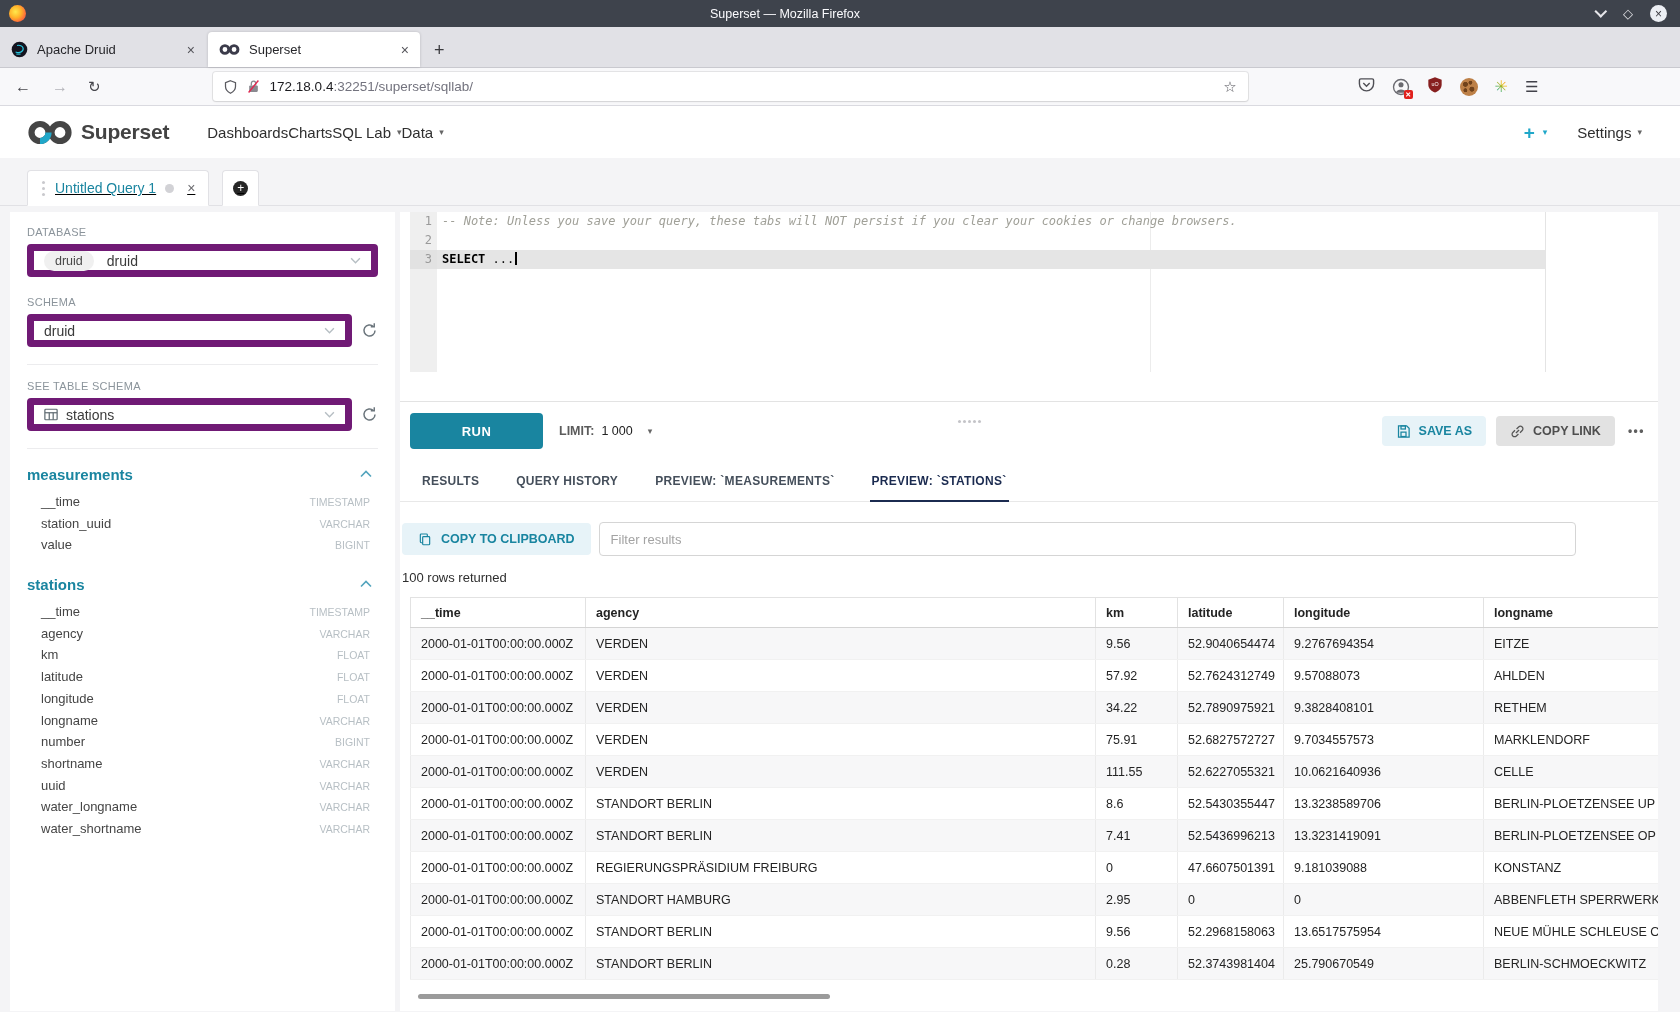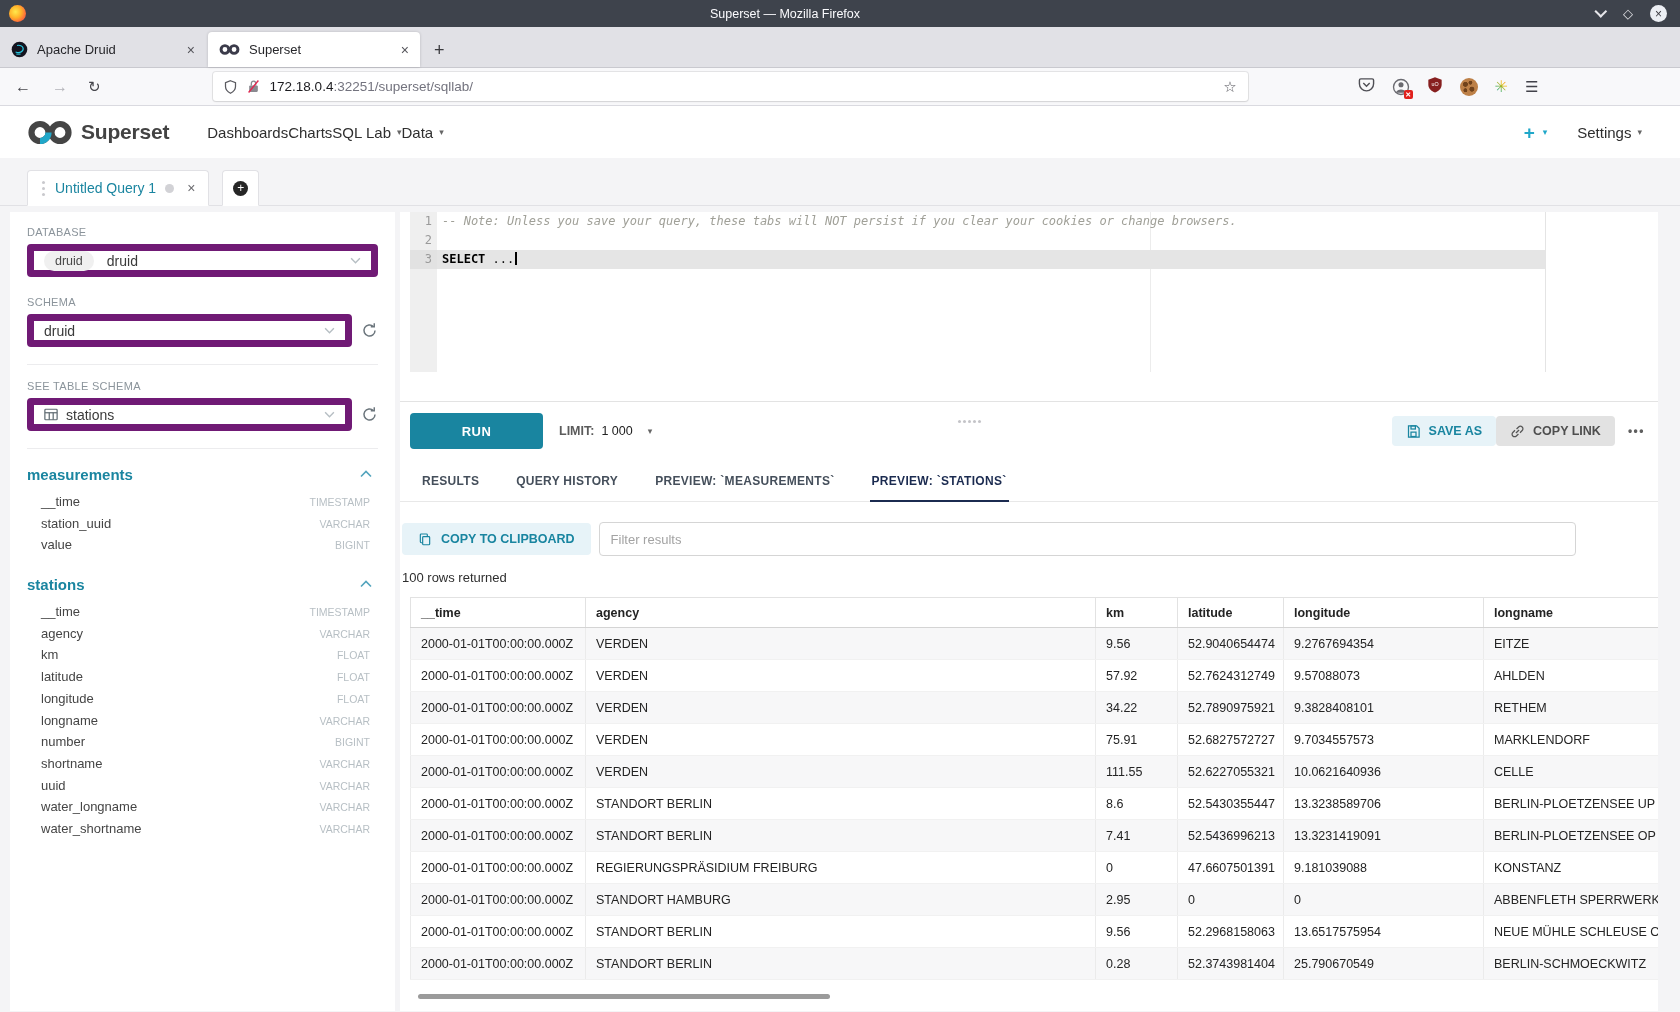--- a/index.html
+++ b/index.html
@@ -60,21 +60,21 @@
   .navitems{display:flex;margin-left:38px;font-size:15px;color:#2f2f2f;align-items:center;}
   .navitem{display:flex;align-items:center;gap:6px;}
   .navcaret{font-size:9px;color:#666;}
   .nav-right{margin-left:auto;display:flex;align-items:center;gap:8px;padding-right:38px;}
   .plusbtn{color:#20a7c9;font-size:19px;font-weight:bold;line-height:1;}
   .pluscaret{font-size:9px;color:#20a7c9;margin-right:22px;}
   .settings{font-size:15px;color:#2e2e2e;display:flex;align-items:center;gap:6px;}
 
   
   .workspace{height:854px;background:#f4f4f6;}
-  .qtabstrip{margin-top:0;padding-top:12px;}
+  .qtabstrip{margin-top:0;padding-top:12px;text-decoration:underline;}
   .qtabrow{height:36px;border-bottom:1px solid #e1e1e5;display:flex;align-items:flex-end;padding-left:27px;}
   .qtab{height:36px;margin-bottom:-1px;background:#fff;border:1px solid #e1e1e5;border-bottom:1px solid #fff;
     border-radius:4px 4px 0 0;display:flex;align-items:center;padding:0 13px;gap:9px;}
   .vdots{width:3px;height:3px;border-radius:50%;background:#c9c9cd;margin:0 1px;
     box-shadow:0 -6px 0 #c9c9cd,0 6px 0 #c9c9cd;}
   .qtitle{color:#1a85a0;font-size:14px;}
   .qdot{width:9px;height:9px;border-radius:50%;background:#d2d2d6;}
   .qclose{color:#6b6b6f;font-size:14px;margin-left:4px;}
   .qtab.add{margin-left:13px;width:37px;justify-content:center;padding:0;}
   .pluscirc{width:15px;height:15px;border-radius:50%;background:#262626;color:#fff;font-size:12px;
@@ -122,21 +122,21 @@
   .run{width:133px;height:36px;background:var(--accent,#1985a0);color:#fff;font-weight:bold;font-size:13px;
     border-radius:4px;display:flex;align-items:center;justify-content:center;letter-spacing:.4px;}
   .limitwrap{margin-left:16px;display:flex;align-items:center;font-size:12.5px;}
   .limitlbl{color:#5b5b5b;font-weight:bold;}
   .limitval{color:#222;margin-left:7px;}
   .limitcaret{font-size:9px;color:#666;margin-left:15px;}
   .tspacer{flex:1;}
   .saveas{height:30px;padding:0 14px;background:#e7f3f8;border-radius:4px;color:#1985a0;font-weight:bold;
     font-size:12.5px;display:flex;align-items:center;gap:8px;}
   .copylink{height:30px;padding:0 14px;background:#e2e2e2;border-radius:4px;color:#4e4e4e;font-weight:bold;
-    font-size:12.5px;display:flex;align-items:center;gap:8px;margin-left:0;}
+    font-size:12.5px;display:flex;align-items:center;gap:8px;margin-left:10px;}
   .morebtn{margin-left:13px;color:#5f5f5f;font-weight:bold;letter-spacing:1.5px;font-size:12px;}
   .hdots{position:absolute;left:568px;top:18px;width:3px;height:3px;border-radius:50%;background:#c4c4c8;
     box-shadow:-10px 0 0 #c4c4c8,-5px 0 0 #c4c4c8,5px 0 0 #c4c4c8,10px 0 0 #c4c4c8;}
 
   
   .rtabs{height:42px;display:flex;align-items:flex-end;padding-left:20px;border-bottom:1px solid #e8e8e8;}
   .rtab{font-size:12px;font-weight:bold;color:#454f5b;letter-spacing:.3px;padding:0 2px 13px;margin-right:33px;position:relative;}
   .rtab.active{color:var(--active-tab,#1b2b50);}
   .rtab.active::after{content:"";position:absolute;left:0;right:0;bottom:-1px;height:2px;background:var(--active-tab,#1b2b50);}
   .controls{margin-top:20px;display:flex;align-items:center;height:34px;}

